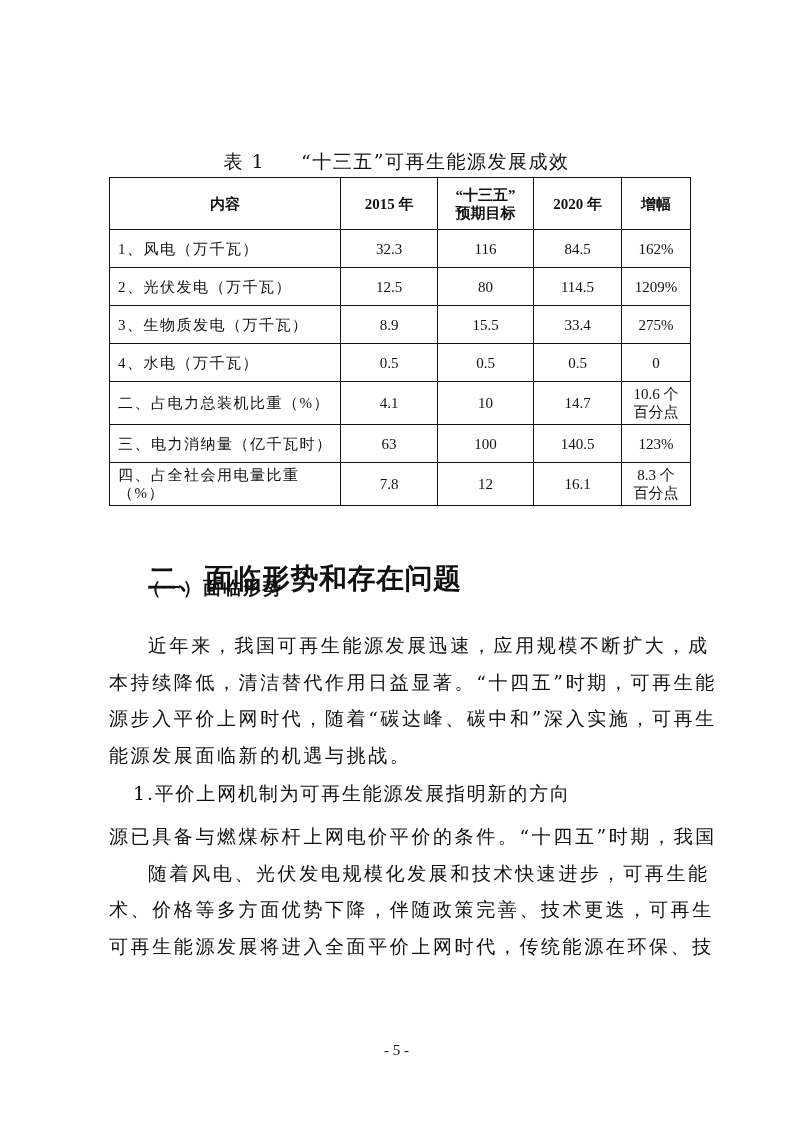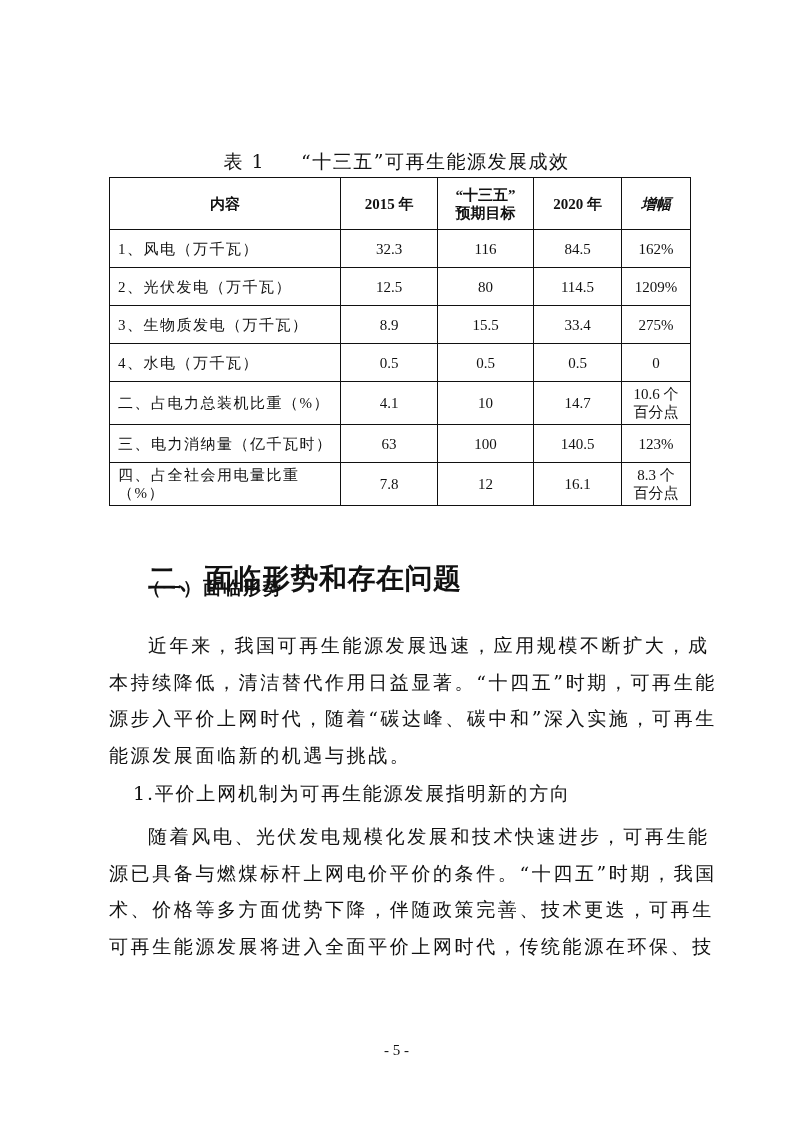--- a/index.html
+++ b/index.html
@@ -9,21 +9,21 @@
                font-size: 19px; letter-spacing: 1.5px; }
     .caption .gap { display: inline-block; width: 36px; }
     table.t { position: absolute; left: 109px; top: 177px; border-collapse: collapse;
               font-family: "Liberation Serif", "DejaVu Serif", serif; font-size: 15px; }
     table.t td, table.t th { border: 1.3px solid #111; text-align: center; vertical-align: middle;
               padding: 0; line-height: 18px; }
     table.t th { font-weight: bold; font-size: 15px; height: 51px; }
     table.t td.label { text-align: left; padding-left: 8px; letter-spacing: 1.5px; }
     table.t tr.r td { height: 37px; }
     table.t tr.r2 td { height: 42px; }
-    .c0 { width: 230px; } .c1 { width: 96px; } .c2 { width: 95px; } .c3 { width: 87px; } .c4 { width: 68px; font-style: italic; }
+    .c0 { width: 230px; } .c1 { width: 96px; } .c2 { width: 95px; } .c3 { width: 87px; } .c4 { width: 68px; }
     .small { font-size: 15px; line-height: 19px; }
     .h2 { position: absolute; left: 148px; top: 560px; font-size: 28px; font-weight: bold;
           font-family: Liberation Serif, serif; letter-spacing: 0.5px; text-align: center; }
     .h3 { position: absolute; left: 143px; top: 576px; font-size: 18px; font-weight: bold;
           letter-spacing: 2px; }
     .para { position: absolute; left: 109px; width: 586px; font-size: 19px; line-height: 36.5px;
             letter-spacing: 2.6px; text-align: justify; }
     .para .line { display: block; white-space: nowrap; }
     .para .indent { padding-left: 39px; }
     .h4 { position: absolute; left: 133px; top: 781px; font-size: 19px; letter-spacing: 1.8px; }
@@ -113,19 +113,19 @@
 <div class="para" style="top: 627px;">
   <span class="line indent">近年来，我国可再生能源发展迅速，应用规模不断扩大，成</span>
   <span class="line">本持续降低，清洁替代作用日益显著。“十四五”时期，可再生能</span>
   <span class="line">源步入平价上网时代，随着“碳达峰、碳中和”深入实施，可再生</span>
   <span class="line">能源发展面临新的机遇与挑战。</span>
 </div>
 
 <div class="h4">1.平价上网机制为可再生能源发展指明新的方向</div>
 
 <div class="para" style="top: 818px;">
+  <span class="line">源已具备与燃煤标杆上网电价平价的条件。“十四五”时期，我国</span>
   <span class="line indent">随着风电、光伏发电规模化发展和技术快速进步，可再生能</span>
-  <span class="line">源已具备与燃煤标杆上网电价平价的条件。“十四五”时期，我国</span>
   <span class="line">术、价格等多方面优势下降，伴随政策完善、技术更迭，可再生</span>
   <span class="line">可再生能源发展将进入全面平价上网时代，传统能源在环保、技</span>
 </div>
 
 <div class="pagenum">- 5 -</div>
 
 </body></html>

